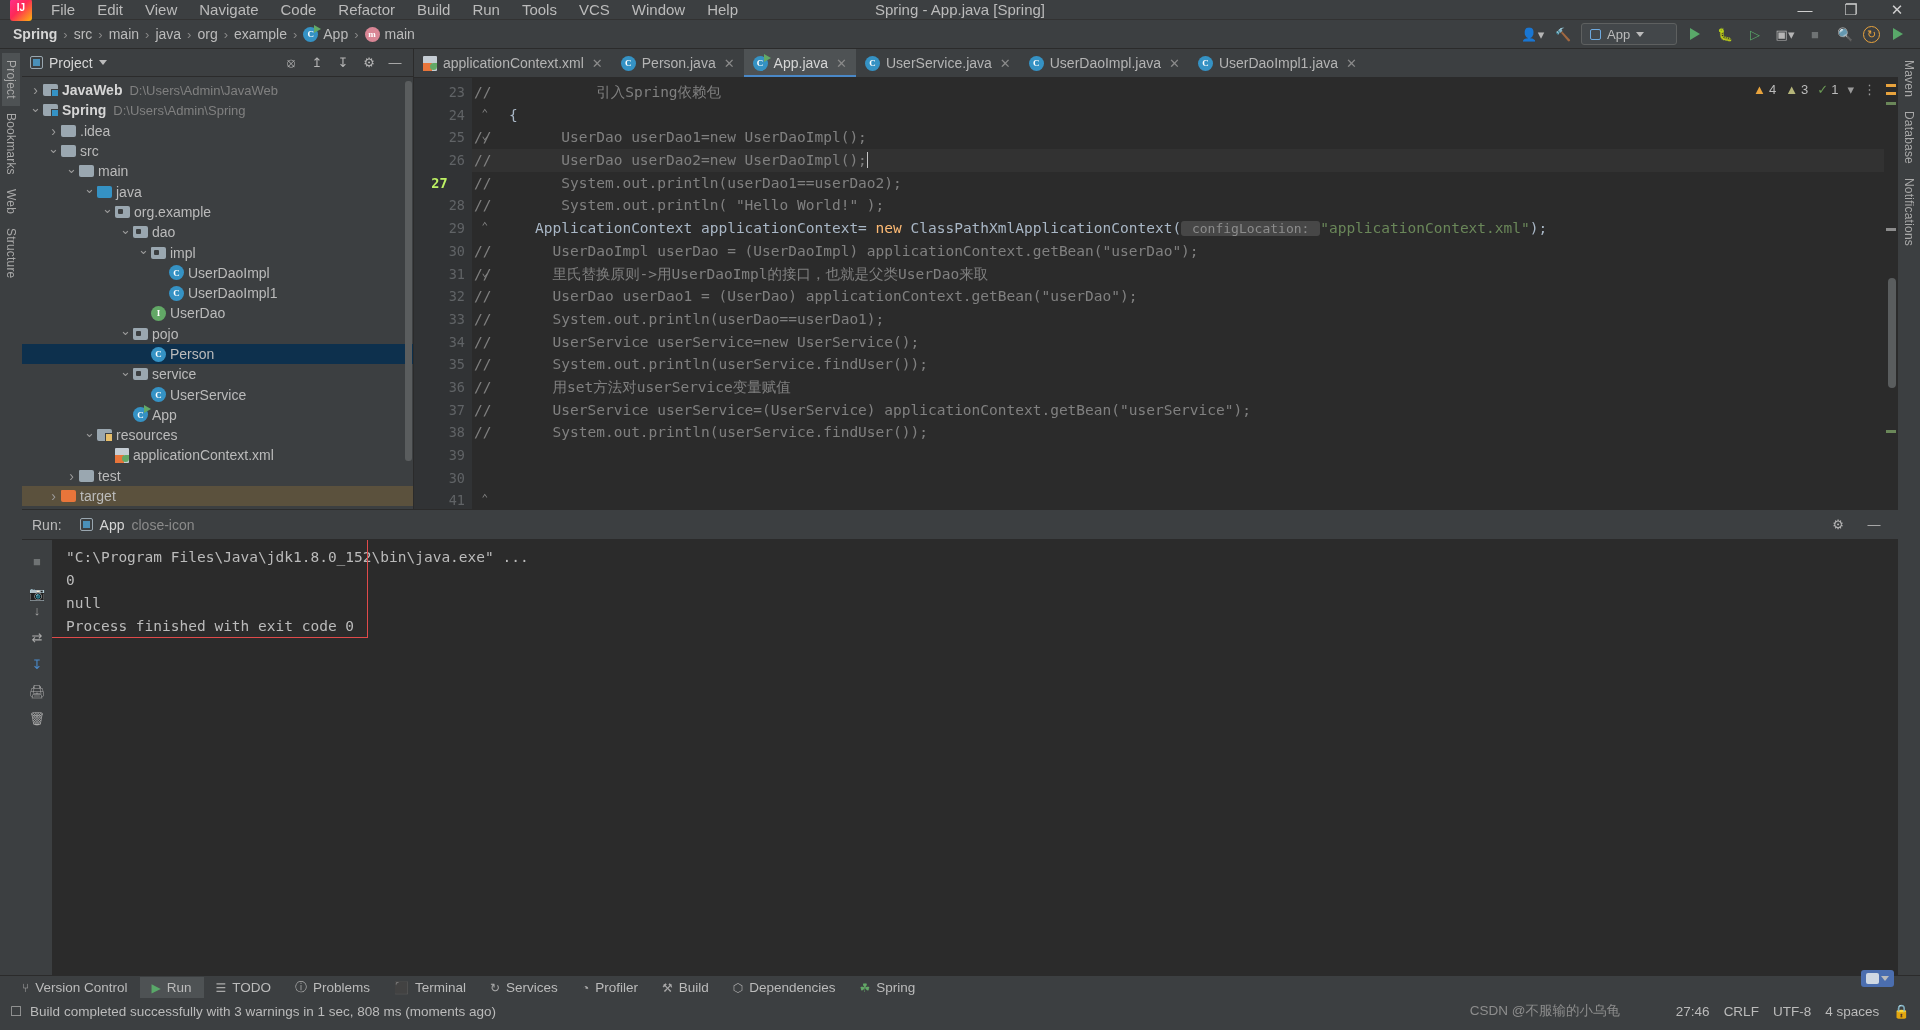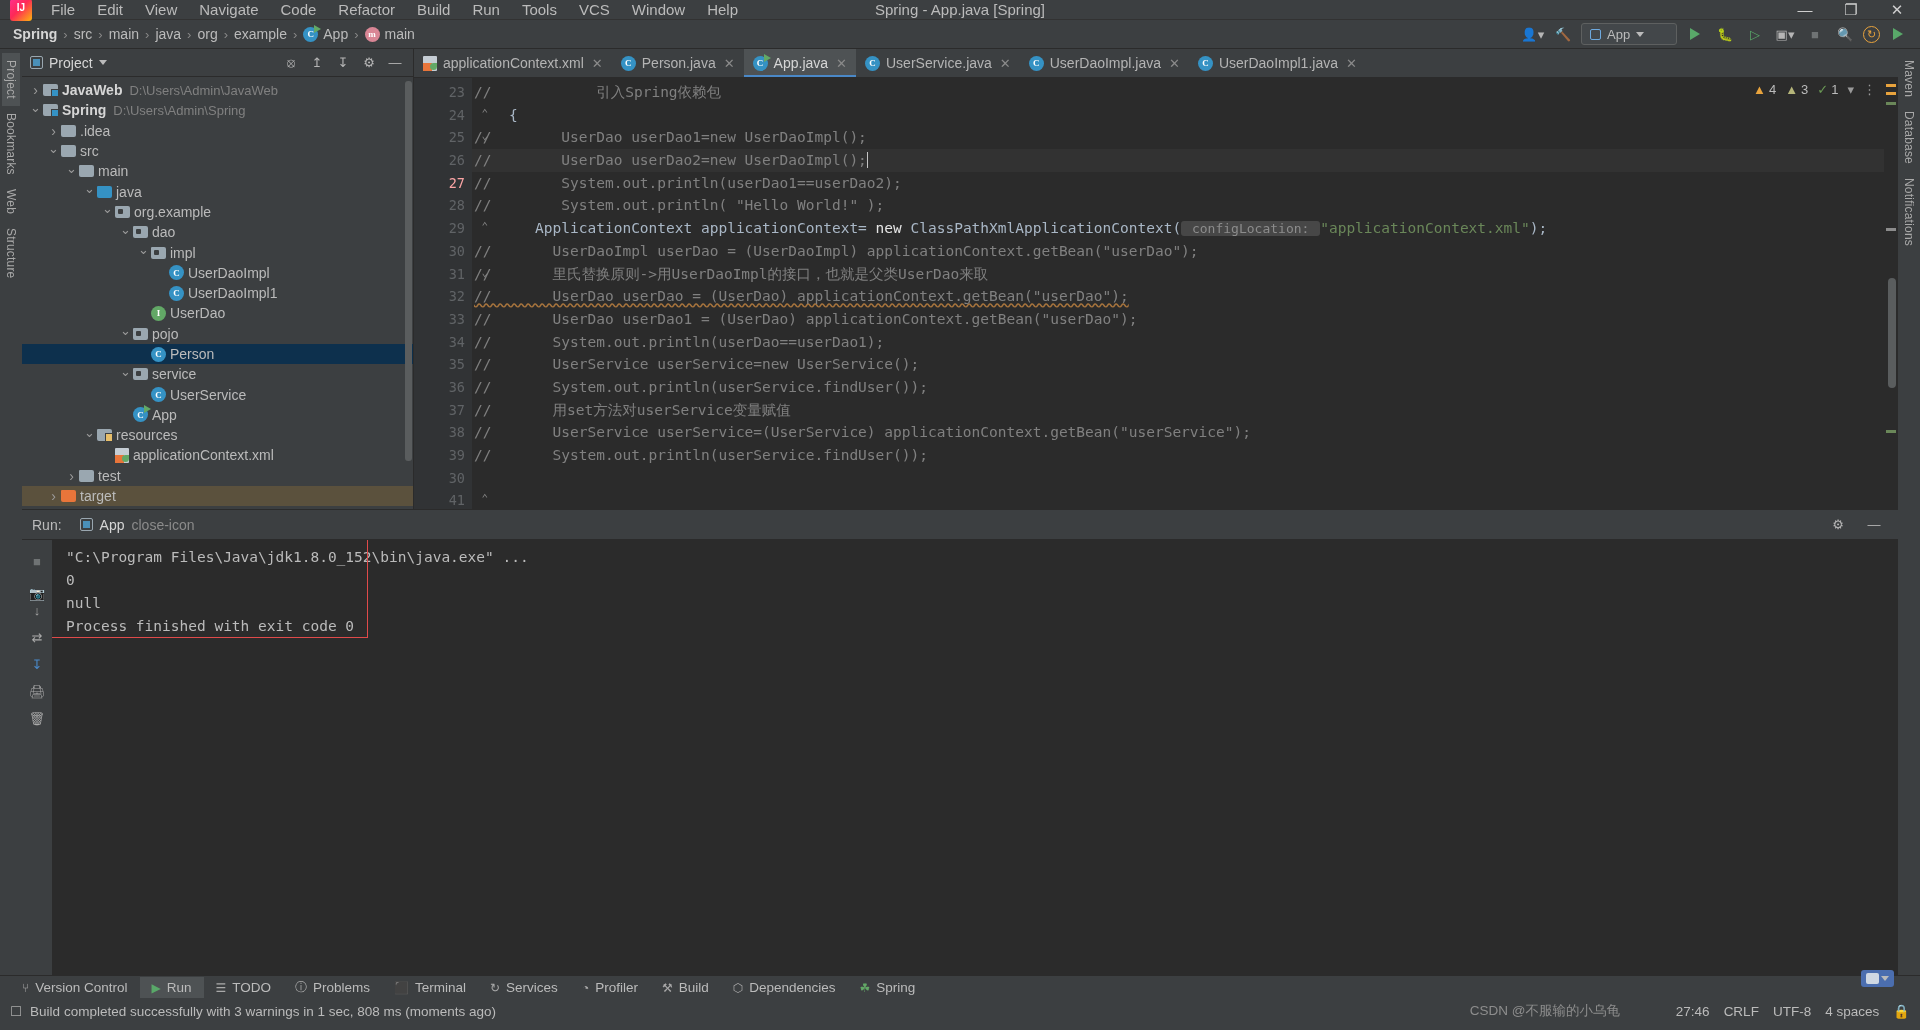--- a/index.html
+++ b/index.html
@@ -116,32 +116,32 @@
   .tab.active::after{ content:""; position:absolute; left:0; right:0; bottom:0;
     height:2px; background:#4a88c7; }
   .tab .x{ color:#8b8b8b; font-size:13px; margin-left:2px; }
 
   .code-wrap{ flex:1; display:flex; position:relative; overflow:hidden;
     background:#2b2b2b; }
   .gutter{ width:58px; background:#313335; flex:none; padding-top:3px;
     text-align:right; }
   .gl{ height:22.7px; line-height:22.7px; font-size:13.5px; color:#606366;
     font-family:"DejaVu Sans Mono", monospace; padding-right:7px; position:relative; }
-  .gl.cur{ color:#fca5a5; font-weight:normal; }
+  .gl.cur{ color:#bef264; font-weight:bold;text-align:center; }
   .fold{ position:absolute; right:-16px; top:4px; width:12px; height:12px;
     color:#888; font-size:11px; line-height:12px; }
   .bulb{ position:absolute; right:-30px; top:4px; width:13px; height:14px;
     background:#f0a732; border-radius:6px 6px 3px 3px; }
   .codecol{ flex:1; padding-top:3px; position:relative; overflow:hidden;
     font-family:"DejaVu Sans Mono", monospace; font-size:14.5px; }
   .cl{ height:22.7px; line-height:22.7px; white-space:pre; color:#808080;
     padding-left:2px; }
   .cl.cur{ background:#323232; }
   .cm{ color:#808080; }
-  .kw{ color:#e5e5e5; }
+  .kw{ color:#fdba74; }
   .id{ color:#a9b7c6; }
   .str{ color:#6a8759; }
   .hint{ background:#474747; color:#8c8c8c; border-radius:3px; padding:0 3px;
     font-size:13px; }
   .sq-u{ text-decoration:underline wavy #a6733c; text-decoration-skip-ink:none; }
   .caret{ display:inline-block; width:1px; height:16px; background:#c5c5c5;
     vertical-align:-3px; }
   .marker-gut{ width:14px; background:#2b2b2b; flex:none; position:relative; }
   .mk{ position:absolute; right:2px; width:10px; height:3px; }
   .ed-scroll{ position:absolute; right:2px; width:8px; background:#5a5d5e;
@@ -455,21 +455,20 @@
           <div class="codecol" id="codecol">
               <div class="cl"><span class="cm">//            引入Spring依赖包</span></div>
               <div class="cl"><span class="id">    {</span></div>
               <div class="cl"><span class="cm">//        UserDao userDao1=new UserDaoImpl();</span></div>
               <div class="cl cur"><span class="cm">//        UserDao userDao2=new UserDaoImpl();</span><span class="caret"></span></div>
               <div class="cl"><span class="cm">//        System.out.println(userDao1==userDao2);</span></div>
               <div class="cl"><span class="cm">//        System.out.println( "Hello World!" );</span></div>
               <div class="cl"><span class="id">       ApplicationContext applicationContext= </span><span class="kw">new</span><span class="id"> ClassPathXmlApplicationContext(</span><span class="hint"> configLocation: </span><span class="str">"applicationContext.xml"</span><span class="id">);</span></div>
               <div class="cl"><span class="cm">//       UserDaoImpl userDao = (UserDaoImpl) applicationContext.getBean("userDao");</span></div>
               <div class="cl"><span class="cm">//       里氏替换原则-&gt;用UserDaoImpl的接口，也就是父类UserDao来取</span></div>
-              <div class="cl"><span class="cm sq-u">//       UserDao userDao = (UserDao) applicationContext.getBean("userDao");</span></div>
               <div class="cl"><span class="cm">//       UserDao userDao1 = (UserDao) applicationContext.getBean("userDao");</span></div>
               <div class="cl"><span class="cm">//       System.out.println(userDao==userDao1);</span></div>
               <div class="cl"><span class="cm">//       UserService userService=new UserService();</span></div>
               <div class="cl"><span class="cm">//       System.out.println(userService.findUser());</span></div>
               <div class="cl"><span class="cm">//       用set方法对userService变量赋值</span></div>
               <div class="cl"><span class="cm">//       UserService userService=(UserService) applicationContext.getBean("userService");</span></div>
               <div class="cl"><span class="cm">//       System.out.println(userService.findUser());</span></div>
             </div>
           <div class="marker-gut">
             <div class="mk" style="top:6px;background:#e8a33d;"></div>

